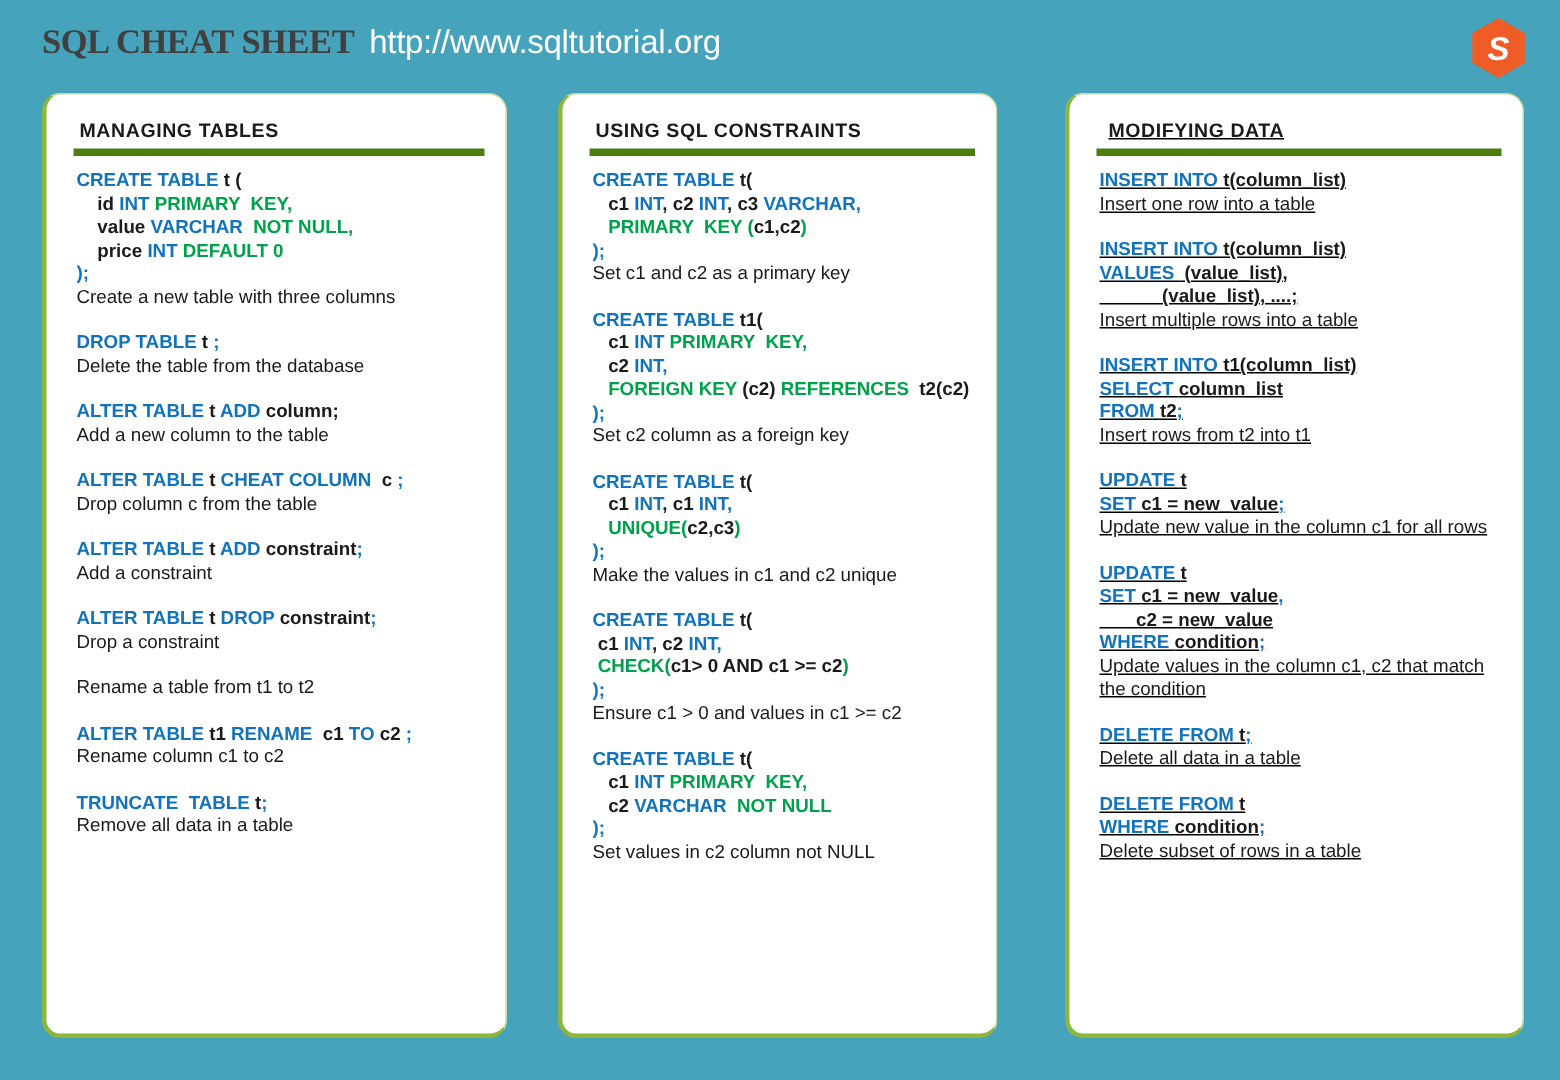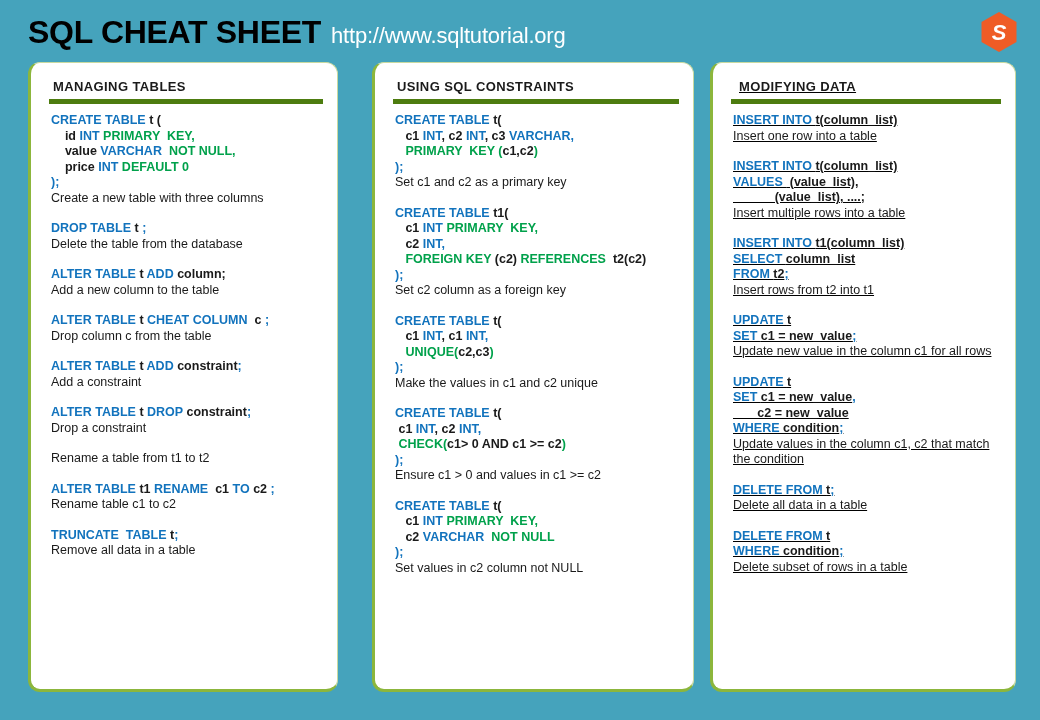--- a/index.html
+++ b/index.html
@@ -29,25 +29,26 @@
   #title-block {
     position: absolute;
     left: 28px;
     top: 16px;
     display: flex;
     align-items: baseline;
     gap: 10px;
     white-space: nowrap;
   }
   #main-title {
-    color: #000000;
-    font-size: 32px;
+    color: #404040;
+    font-size: 23px;
     font-weight: bold;
     letter-spacing: -0.3px;
     line-height: 1;
+    font-family: Liberation Serif, serif;
   }
   #site-url {
     color: #ffffff;
     font-size: 22px;
     font-weight: normal;
     line-height: 1;
     letter-spacing: -0.2px;
   }
 
   
@@ -73,21 +74,21 @@
     background: #ffffff;
     border-radius: 12px;
     border-left: 3px solid #8cb63c;
     border-bottom: 3px solid #8cb63c;
     border-top: 1px solid #c8d9a0;
     border-right: 1px solid #c8d9a0;
     padding: 14px 14px 10px 18px;
     overflow: hidden;
   }
   #card-0 { left: 28px;  width: 310px; height: 630px; }
-  #card-1 { left: 372px; width: 322px; height: 630px; }
+  #card-1 { left: 372px; width: 293px; height: 630px; }
   #card-2 { left: 710px; width: 306px; height: 630px; text-decoration: underline; }
 
   .card-title {
     font-size: 13px;
     font-weight: bold;
     color: #1a1a1a;
     letter-spacing: 0.4px;
     padding: 2px 0 5px 4px;
     border-bottom: 5px solid #4d7c0f;
     margin-bottom: 9px;
@@ -170,21 +171,21 @@
         </div>
         <div class="entry">
           <div class="code-line"><span class="kw">ALTER TABLE </span><span class="id">t </span><span class="kw">DROP </span><span class="id">constraint</span><span class="kw">;</span></div>
           <div class="desc">Drop a constraint</div>
         </div>
         <div class="entry">
           <div class="desc">Rename a table from t1 to t2</div>
         </div>
         <div class="entry">
           <div class="code-line"><span class="kw">ALTER TABLE </span><span class="id">t1 </span><span class="kw">RENAME </span><span class="id"> c1 </span><span class="kw">TO </span><span class="id">c2 </span><span class="kw">;</span></div>
-          <div class="desc">Rename table c1 to c2</div>
+          <div class="desc">Rename column c1 to c2</div>
         </div>
         <div class="entry">
           <div class="code-line"><span class="kw">TRUNCATE  TABLE </span><span class="id">t</span><span class="kw">;</span></div>
           <div class="desc">Remove all data in a table</div>
         </div>
       </div>
   </section>
 
   <section class="card" id="card-1">
     <div class="card-title">USING  SQL CONSTRAINTS</div>

